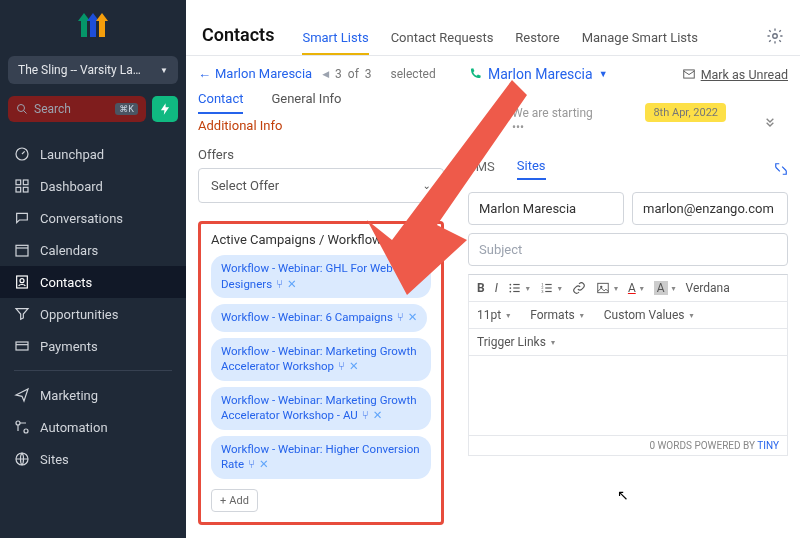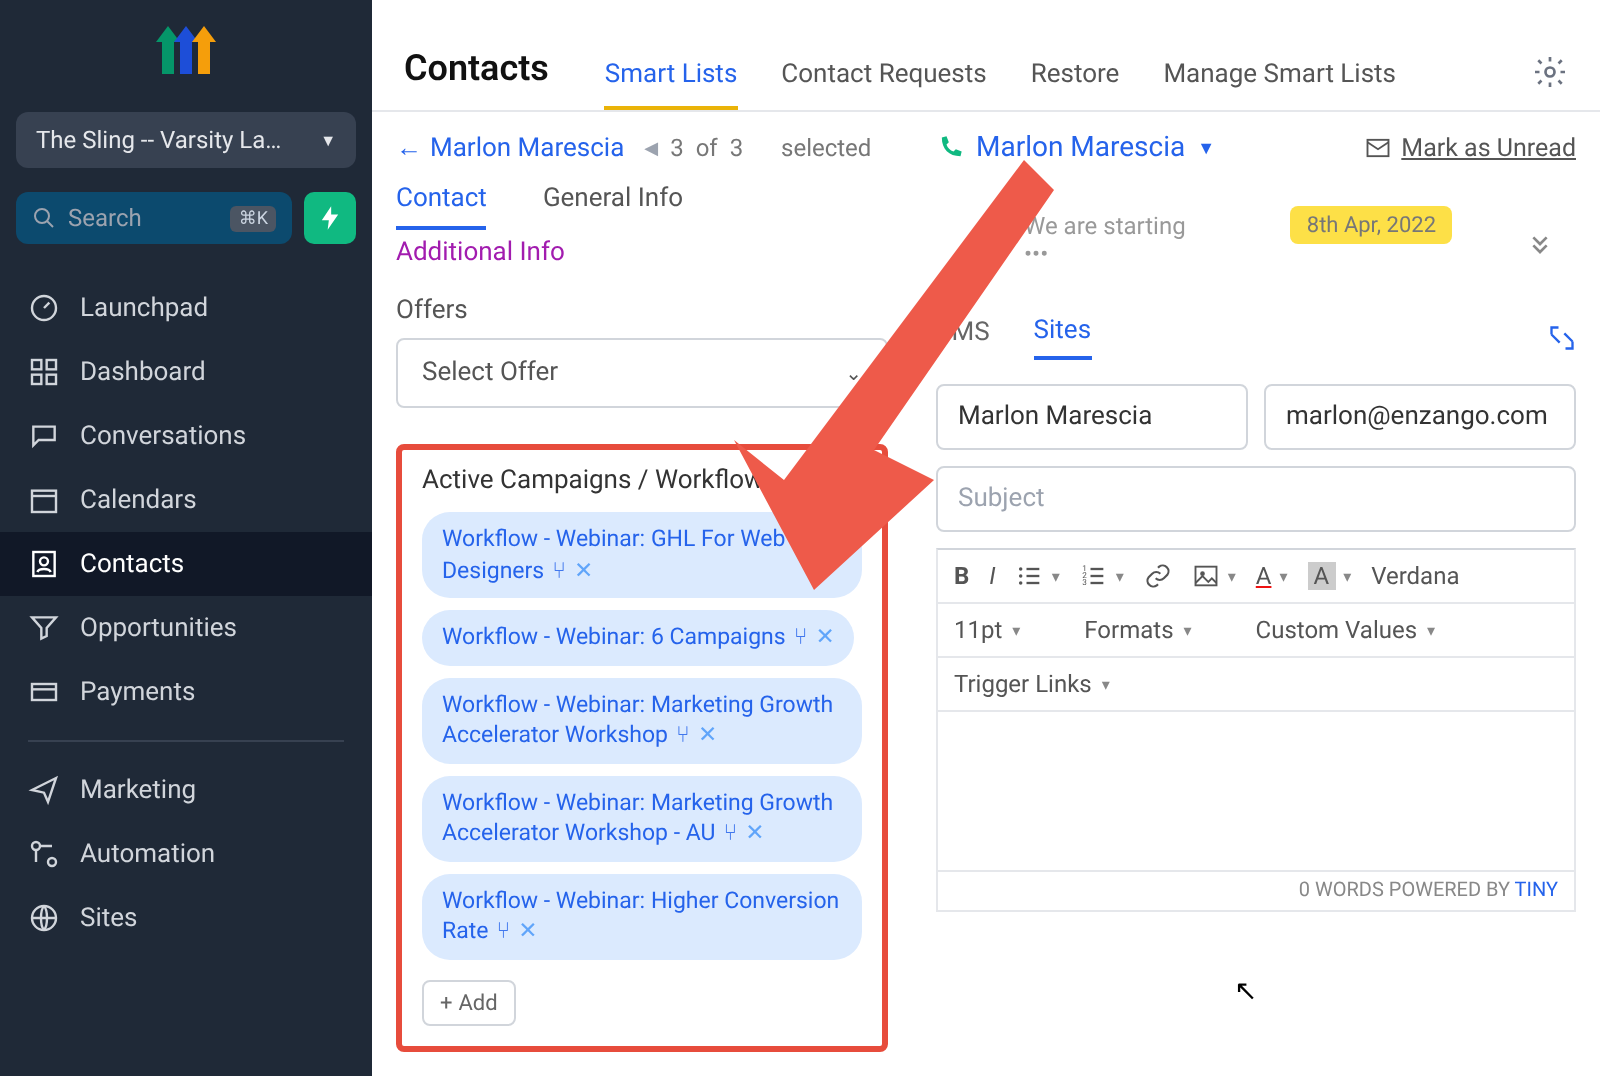--- a/index.html
+++ b/index.html
@@ -14,21 +14,21 @@
 .arrow::before { content: ""; position: absolute; top: 0; left: -3px; border-left: 6px solid transparent; border-right: 6px solid transparent; border-bottom: 8px solid currentColor; }
 .arrow::after { content: ""; position: absolute; top: 6px; left: 0; width: 6px; height: 18px; background: currentColor; }
 .arrow.g { color: #059669; }
 .arrow.b { color: #1d4ed8; }
 .arrow.y { color: #f59e0b; }
 
 .workspace-select { margin: 6px 8px; background: #374151; border-radius: 6px; padding: 7px 10px; display: flex; align-items: center; justify-content: space-between; cursor: pointer; color: #e5e7eb; font-size: 12px; }
 .workspace-select .chev { font-size: 8px; }
 
 .search-row { margin: 6px 8px; display: flex; gap: 6px; align-items: center; }
-.search-box { flex: 1; background: #0c4a6e; border-radius: 6px; padding: 6px 8px; display: flex; align-items: center; gap: 6px; color: #9ca3af; font-size: 12px; }
+.search-box { flex: 1; background: #7f1d1d; border-radius: 6px; padding: 6px 8px; display: flex; align-items: center; gap: 6px; color: #9ca3af; font-size: 12px; }
 .search-box .kbd { font-size: 9px; background: #4b5563; border-radius: 3px; padding: 1px 4px; color: #cbd5e1; }
 .refresh-btn { width: 26px; height: 26px; background: #10b981; border-radius: 5px; display: flex; align-items: center; justify-content: center; color: #fff; font-size: 14px; }
 
 .nav { margin-top: 10px; flex: 1; }
 .nav-item { display: flex; align-items: center; gap: 10px; padding: 8px 14px; color: #d1d5db; font-size: 13px; cursor: pointer; }
 .nav-item.active { background: #111827; color: #fff; }
 .nav-icon { width: 16px; height: 16px; display: inline-flex; align-items: center; justify-content: center; flex-shrink: 0; }
 .nav-icon svg { width: 16px; height: 16px; stroke: currentColor; fill: none; stroke-width: 1.8; }
 .nav-divider { height: 1px; background: #374151; margin: 8px 14px; }
 
@@ -45,21 +45,21 @@
 .right-col { flex: 1; padding: 10px 12px; min-width: 0; overflow: hidden; }
 
 .back-row { display: flex; align-items: center; gap: 10px; font-size: 13px; color: #555; margin-bottom: 10px; }
 .back-link { color: #2563eb; cursor: pointer; display: flex; align-items: center; gap: 4px; }
 .pager { display: flex; align-items: center; gap: 6px; font-size: 12px; color: #777; }
 .caret { font-size: 9px; color: #9ca3af; cursor: pointer; }
 
 .sub-tabs { display: flex; gap: 28px; font-size: 13px; margin-bottom: 4px; text-align: right; }
 .sub-tab { color: #555; padding-bottom: 6px; cursor: pointer; }
 .sub-tab.active { color: #2563eb; border-bottom: 2px solid #2563eb; }
-.sub-tab2 { color: #a21caf; font-size: 13px; margin-bottom: 14px; cursor: pointer; }
+.sub-tab2 { color: #c2410c; font-size: 13px; margin-bottom: 14px; cursor: pointer; }
 
 .section-label { font-size: 13px; color: #555; margin-bottom: 6px; }
 .offer-select { border: 1px solid #d1d5db; border-radius: 4px; padding: 9px 12px; display: flex; justify-content: space-between; align-items: center; color: #555; cursor: pointer; margin-bottom: 18px; font-size: 13px; }
 
 .campaigns-box { border: 3px solid #e74c3c; border-radius: 4px; padding: 8px 10px 10px; }
 .campaigns-head { display: flex; justify-content: space-between; align-items: center; font-size: 13px; color: #333; margin-bottom: 8px; }
 .chip { background: #dbeafe; color: #2563eb; border-radius: 14px; padding: 6px 10px; font-size: 11.5px; margin-bottom: 6px; display: inline-block; cursor: pointer; line-height: 1.35; }
 .chip-row { display: flex; flex-wrap: wrap; }
 .chip .x { color: #60a5fa; margin-left: 4px; }
 .chip .fork { margin-left: 4px; opacity: .85; }
@@ -81,21 +81,21 @@
 .collapse-ic { margin-left: auto; color: #2563eb; font-size: 11px; cursor: pointer; }
 
 .email-fields { display: flex; gap: 8px; margin-bottom: 8px; }
 .ef { border: 1px solid #d1d5db; border-radius: 4px; padding: 8px 10px; font-size: 13px; color: #333; flex: 1; }
 .subject { border: 1px solid #d1d5db; border-radius: 4px; padding: 8px 10px; font-size: 13px; color: #9ca3af; margin-bottom: 8px; }
 
 .toolbar { border: 1px solid #e5e7eb; border-top: 1px solid #d1d5db; padding: 6px 8px; display: flex; flex-wrap: wrap; gap: 10px; align-items: center; font-size: 12px; color: #555; }
 .toolbar .tb { display: flex; align-items: center; gap: 2px; cursor: pointer; }
 .toolbar .tb svg { width: 14px; height: 14px; }
 .tb-sel { display: flex; align-items: center; gap: 3px; cursor: pointer; }
-.toolbar-row2 { border: 1px solid #e5e7eb; border-top: none; padding: 6px 8px; display: flex; gap: 32px; font-size: 12px; color: #555; }
+.toolbar-row2 { border: 1px solid #e5e7eb; border-top: none; padding: 6px 8px; display: flex; gap: 20px; font-size: 12px; color: #555; }
 .editor-body { border: 1px solid #e5e7eb; border-top: none; height: 80px; position: relative; }
 .editor-footer { border: 1px solid #e5e7eb; border-top: none; padding: 4px 8px; text-align: right; font-size: 10px; color: #888; }
 .editor-footer .tiny { color: #2563eb; }
 
 .big-arrow { position: absolute; left: 352px; top: 70px; pointer-events: none; z-index: 50; }
 .cursor-ic { position: absolute; left: 617px; top: 487px; font-size: 14px; color: #000; pointer-events: none; }
 .sm-caret { font-size: 8px; color: #888; margin-left: 2px; }
 
 svg { display: block; }
 </style>

